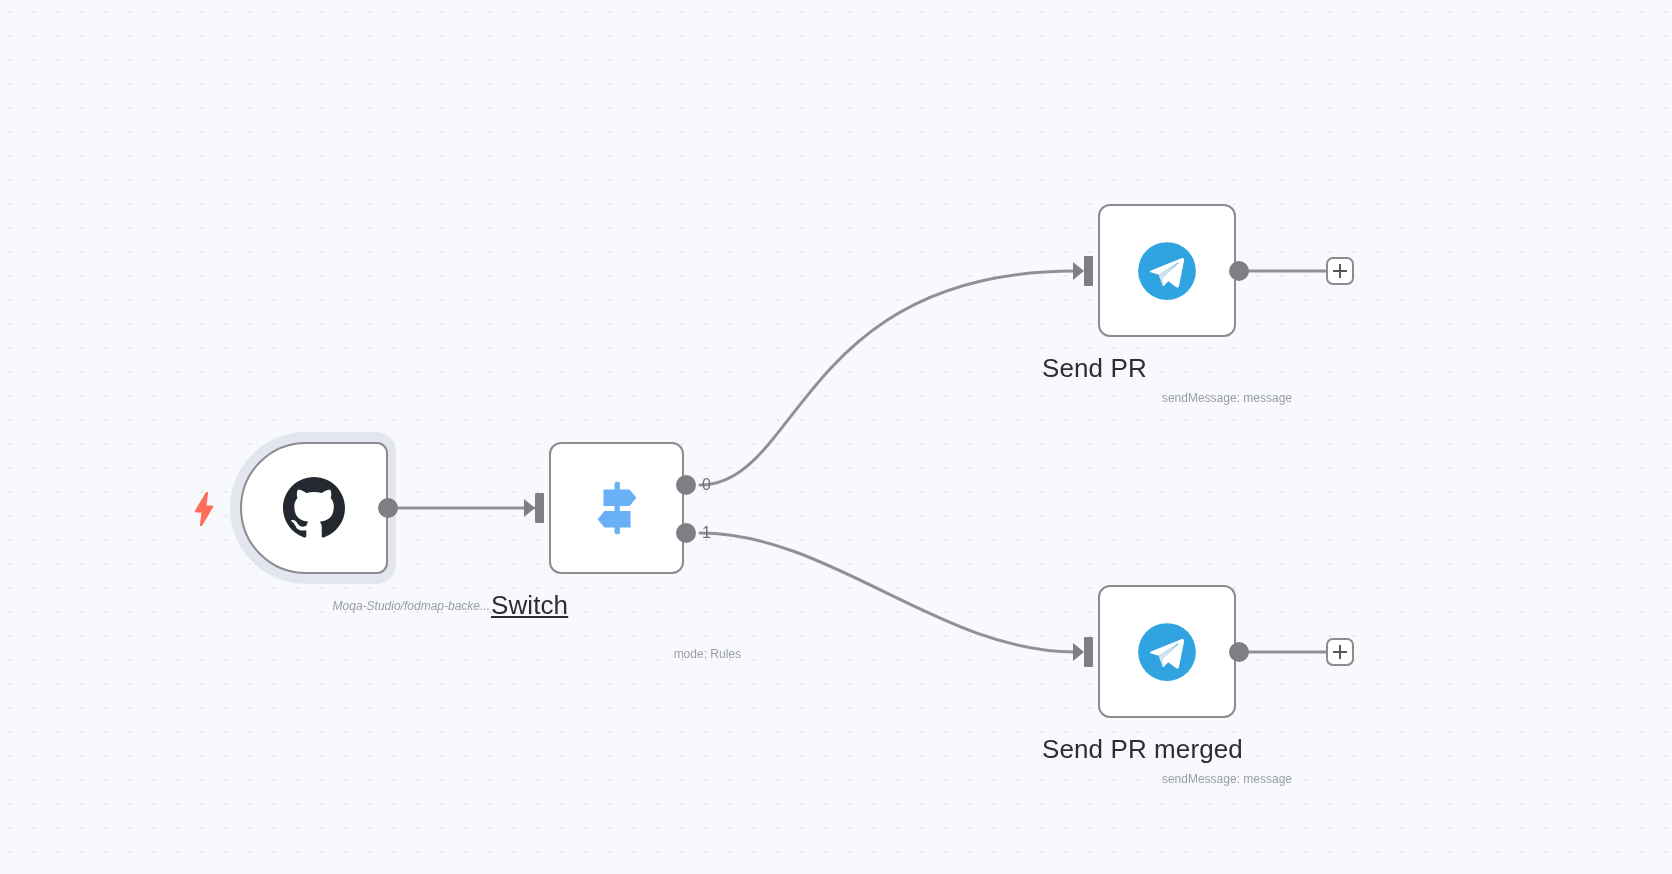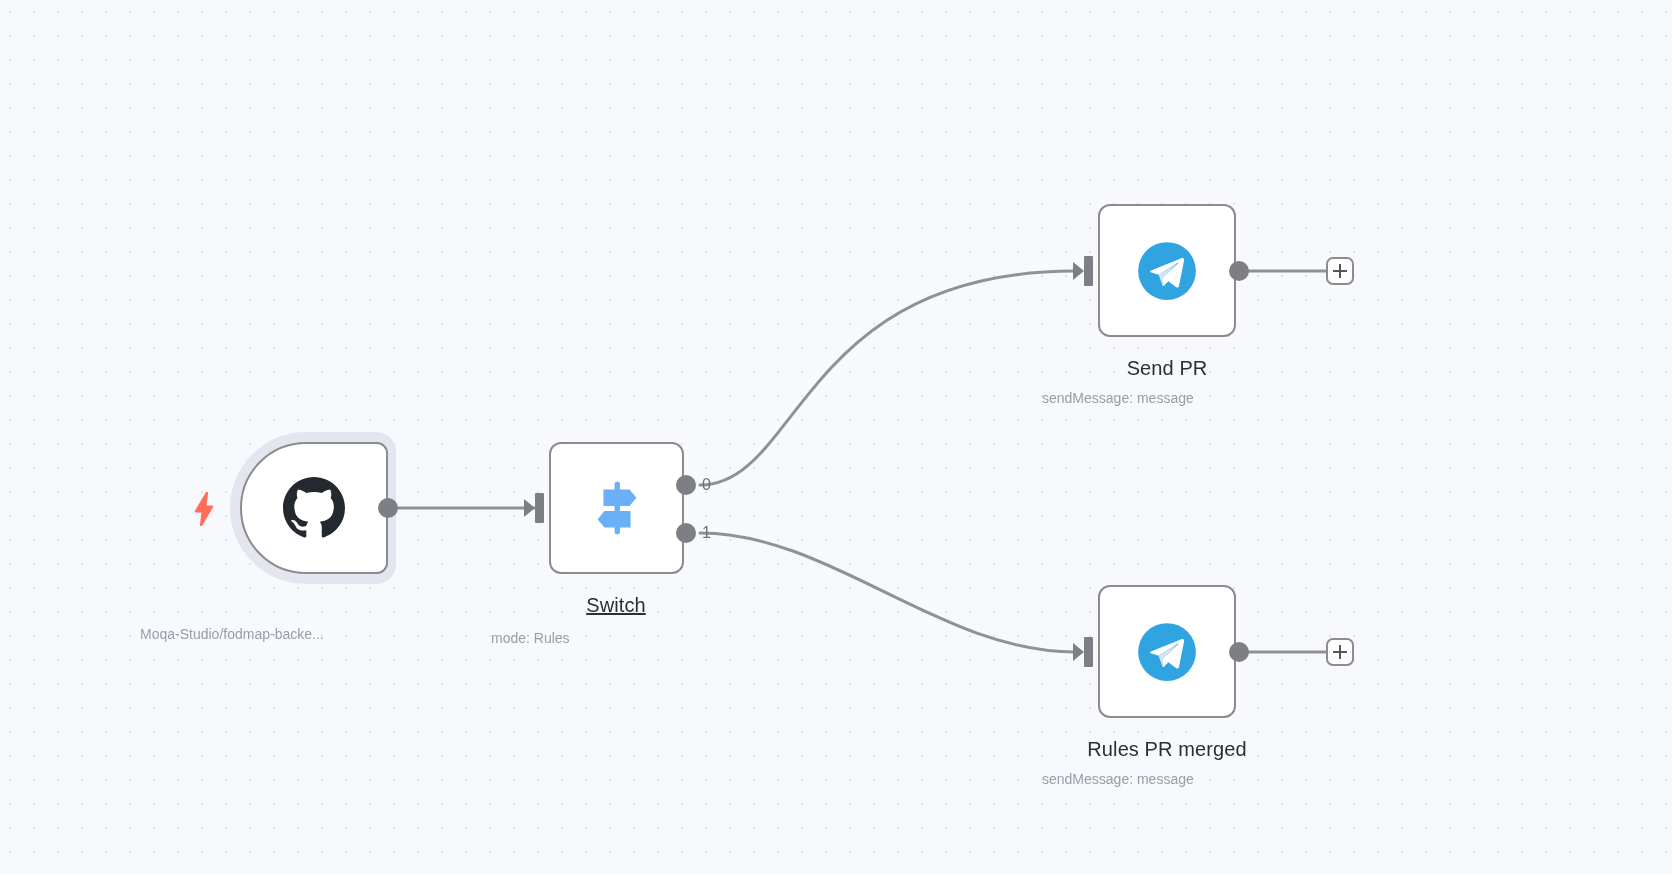--- a/index.html
+++ b/index.html
@@ -57,32 +57,31 @@
   .node-icon {
     display: flex;
     align-items: center;
     justify-content: center;
     pointer-events: none;
   }
 
   
   .node-label {
     position: absolute;
-    text-align: center;
     color: #2d2e33;
-    font-size: 20px;
+    font-size: 26px;
     line-height: 26px;
     letter-spacing: .1px;
     white-space: nowrap;
   }
   .node-sublabel {
     position: absolute;
-    text-align: left;
+    text-align: right;
     color: #9a9da8;
-    font-size: 14px;
+    font-size: 12px;
     line-height: 20px;
     white-space: nowrap;
   }
 
   
   .out-dot {
     position: absolute;
     width: 20px;
     height: 20px;
     border-radius: 50%;
@@ -176,21 +175,21 @@
   <div class="node trigger" style="left:240px; top:442px; width:148px; height:132px; z-index:2;">
     <span class="node-icon">
       <svg width="62" height="62" viewBox="0 0 16 16" aria-hidden="true">
         <path fill="#24292f" d="M8 0C3.58 0 0 3.58 0 8c0 3.54 2.29 6.53 5.47 7.59.4.07.55-.17.55-.38 0-.19-.01-.82-.01-1.49-2.01.37-2.53-.49-2.69-.94-.09-.23-.48-.94-.82-1.13-.28-.15-.68-.52-.01-.53.63-.01 1.08.58 1.23.82.72 1.21 1.87.87 2.33.66.07-.52.28-.87.51-1.07-1.78-.2-3.64-.89-3.64-3.95 0-.87.31-1.59.82-2.15-.08-.2-.36-1.02.08-2.12 0 0 .67-.21 2.2.82.64-.18 1.32-.27 2-.27s1.36.09 2 .27c1.53-1.04 2.2-.82 2.2-.82.44 1.1.16 1.92.08 2.12.51.56.82 1.27.82 2.15 0 3.07-1.87 3.75-3.65 3.95.29.25.54.73.54 1.48 0 1.07-.01 1.93-.01 2.2 0 .21.15.46.55.38A8.01 8.01 0 0 0 16 8c0-4.42-3.58-8-8-8z"></path>
       </svg>
     </span>
   </div>
 
   <div class="out-dot" style="left:378px; top:498px;"></div>
 
-  <div class="node-sublabel" style="left:140px; top:624px; width:350px;">Moqa-Studio/fodmap-backe...</div>
+  <div class="node-sublabel" style="left:140px; top:596px; width:350px;font-style:italic;">Moqa-Studio/fodmap-backe...</div>
 
   <div class="in-port" style="left:524px; top:493px;">
     <span class="tri"></span>
     <span class="bar"></span>
   </div>
 
   <div class="node" style="left:549px; top:442px; width:135px; height:132px; z-index:2;">
     <span class="node-icon">
       <svg width="62" height="62" viewBox="0 0 64 64" aria-hidden="true">
         <rect x="29.5" y="5" width="5.5" height="54" rx="2" fill="#69b0f7"></rect>
@@ -200,21 +199,21 @@
     </span>
   </div>
 
   <div class="out-dot" style="left:676px; top:475px;"></div>
   <div class="out-index" style="left:702px; top:477px;">0</div>
 
   <div class="out-dot" style="left:676px; top:523px;"></div>
   <div class="out-index" style="left:702px; top:525px;">1</div>
 
   <div class="node-label" style="left:491px; top:592px; width:250px;text-decoration:underline;">Switch</div>
-  <div class="node-sublabel" style="left:491px; top:628px; width:250px;">mode: Rules</div>
+  <div class="node-sublabel" style="left:491px; top:644px; width:250px;">mode: Rules</div>
 
   <div class="in-port" style="left:1073px; top:256px;">
     <span class="tri"></span>
     <span class="bar"></span>
   </div>
 
   <div class="node" style="left:1098px; top:204px; width:138px; height:133px; z-index:2;">
     <span class="node-icon">
       <svg width="66" height="66" viewBox="0 0 64 64" aria-hidden="true">
         <circle cx="32" cy="32" r="28" fill="#30a4e0"></circle>
@@ -249,16 +248,16 @@
     </span>
   </div>
 
   <div class="out-dot" style="left:1229px; top:642px;"></div>
 
   <div class="plus-btn" style="left:1326px; top:638px;">
     <span class="pl-h"></span>
     <span class="pl-v"></span>
   </div>
 
-  <div class="node-label" style="left:1042px; top:736px; width:250px;">Rules PR merged</div>
+  <div class="node-label" style="left:1042px; top:736px; width:250px;">Send PR merged</div>
   <div class="node-sublabel" style="left:1042px; top:769px; width:250px;">sendMessage: message</div>
 
 </div>
 
 </body></html>

